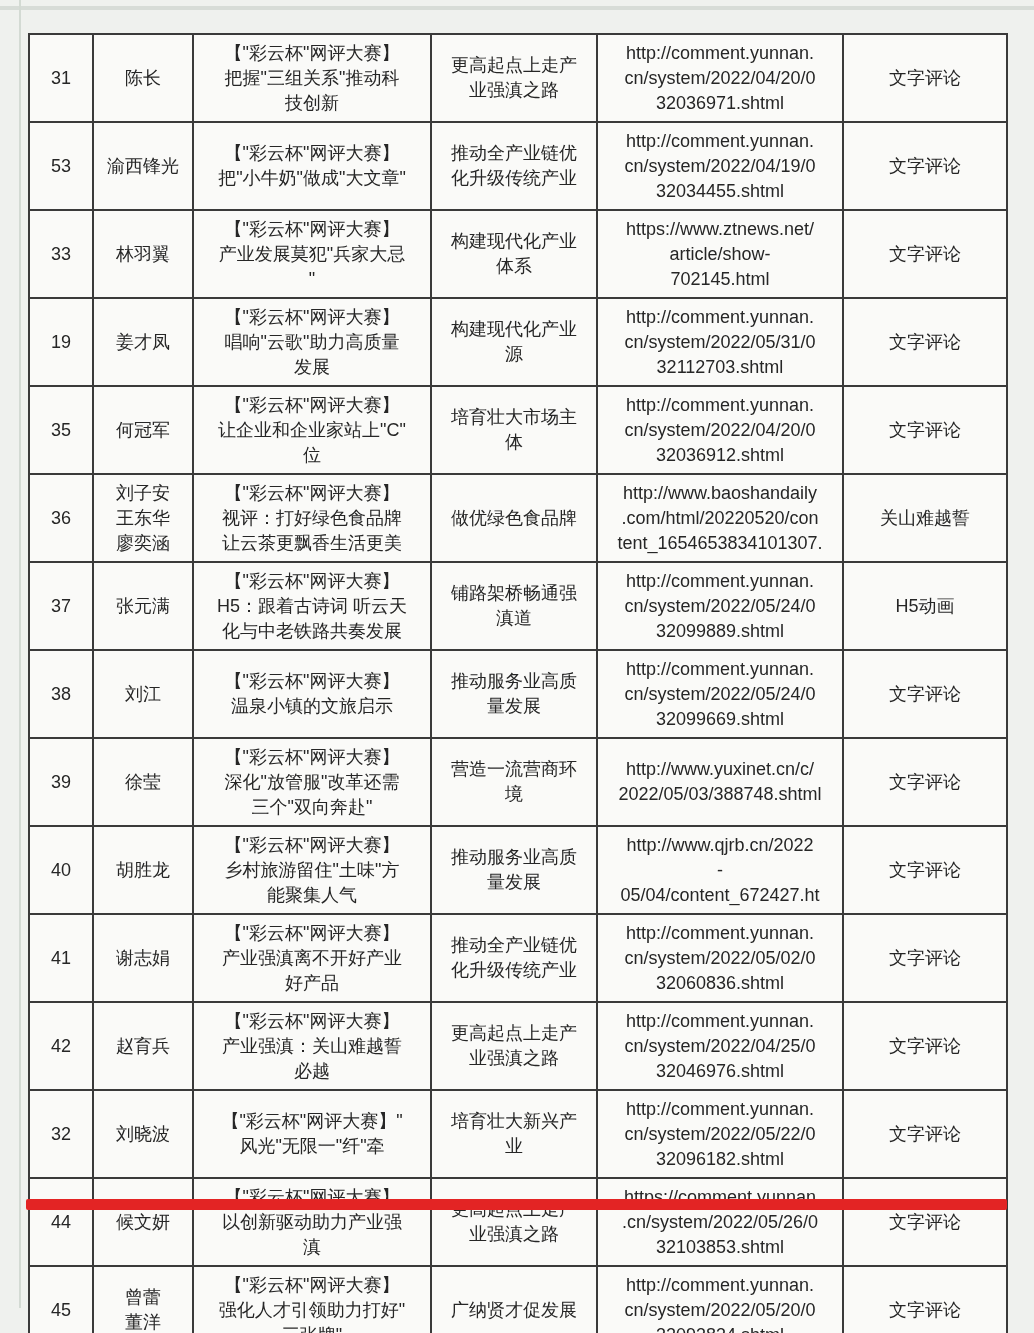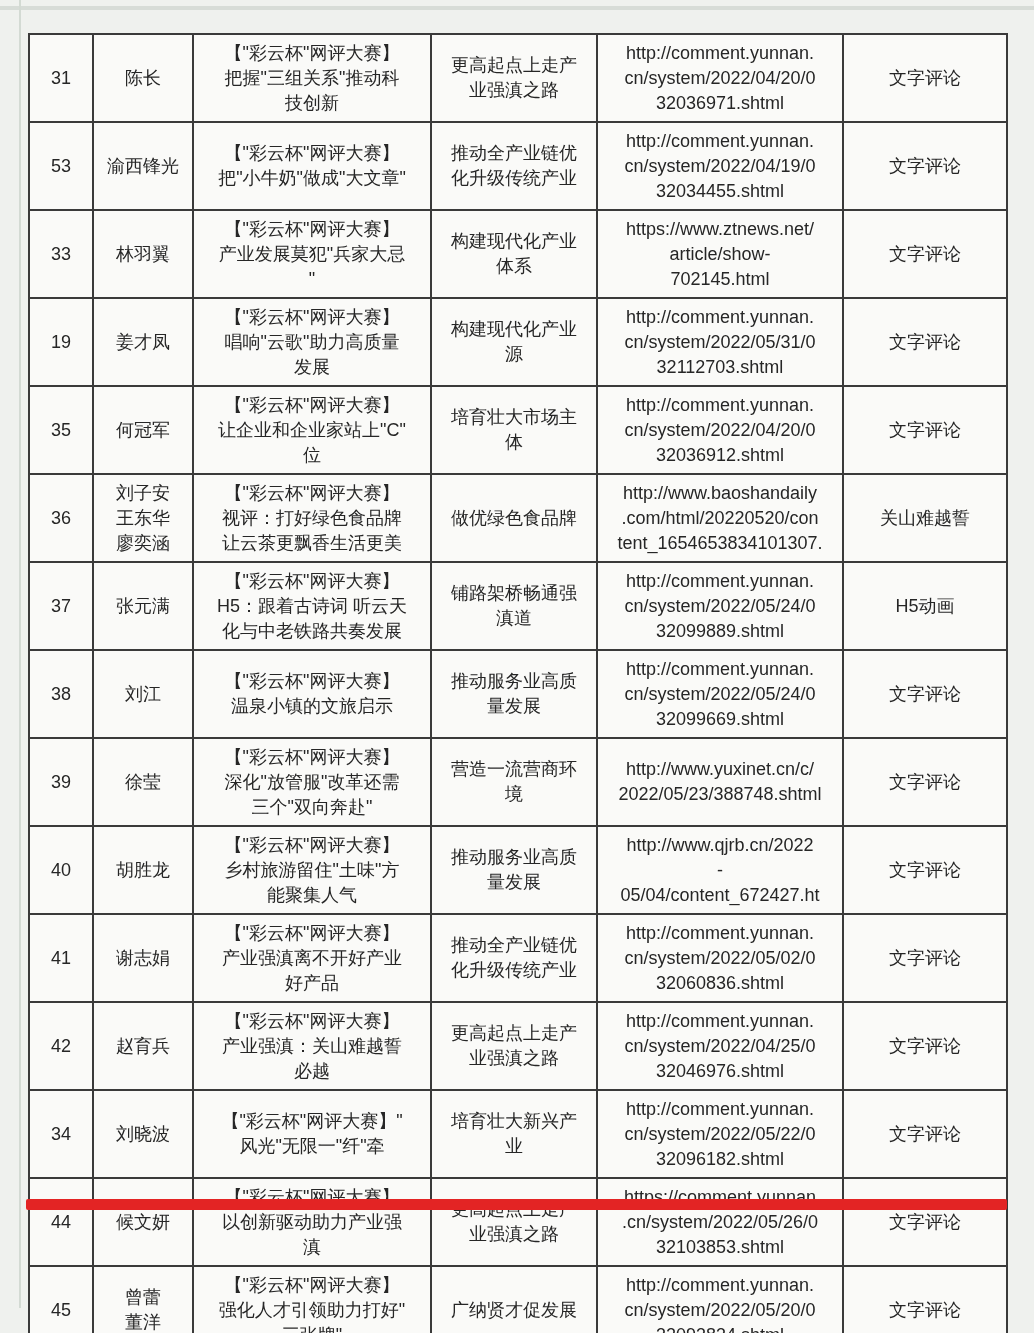--- a/index.html
+++ b/index.html
@@ -161,21 +161,21 @@
       </tr>
       <tr>
         <td class="no">39</td>
         <td class="author">徐莹</td>
         <td class="title">【"彩云杯"网评大赛】
 深化"放管服"改革还需
 三个"双向奔赴"</td>
         <td class="topic">营造一流营商环
 境</td>
         <td class="url">http://www.yuxinet.cn/c/
-2022/05/23/388748.shtml</td>
+2022/05/03/388748.shtml</td>
         <td class="type">文字评论</td>
       </tr>
       <tr>
         <td class="no">40</td>
         <td class="author">胡胜龙</td>
         <td class="title">【"彩云杯"网评大赛】
 乡村旅游留住"土味"方
 能聚集人气</td>
         <td class="topic">推动服务业高质
 量发展</td>
@@ -204,21 +204,21 @@
 产业强滇：关山难越誓
 必越</td>
         <td class="topic">更高起点上走产
 业强滇之路</td>
         <td class="url">http://comment.yunnan.
 cn/system/2022/04/25/0
 32046976.shtml</td>
         <td class="type">文字评论</td>
       </tr>
       <tr>
-        <td class="no">34</td>
+        <td class="no">32</td>
         <td class="author">刘晓波</td>
         <td class="title">【"彩云杯"网评大赛】"
 风光"无限一"纤"牵</td>
         <td class="topic">培育壮大新兴产
 业</td>
         <td class="url">http://comment.yunnan.
 cn/system/2022/05/22/0
 32096182.shtml</td>
         <td class="type">文字评论</td>
       </tr>

